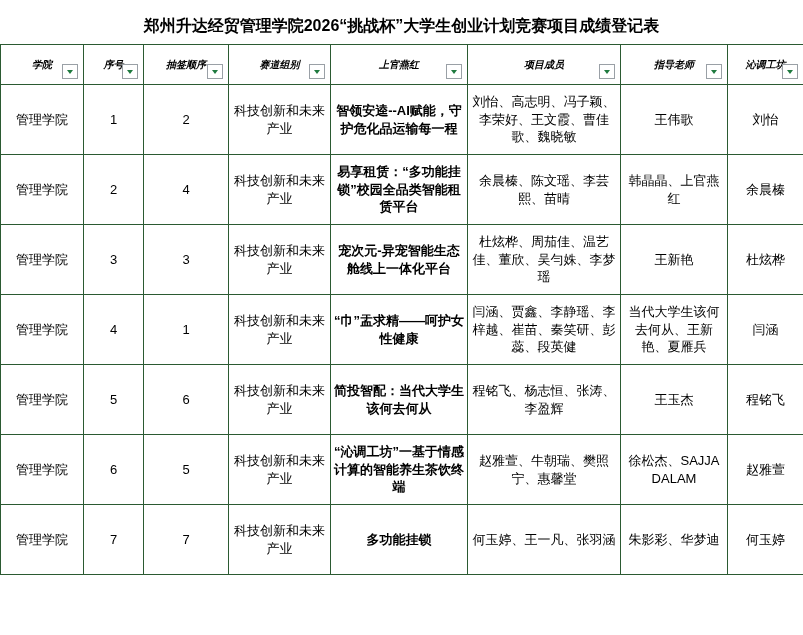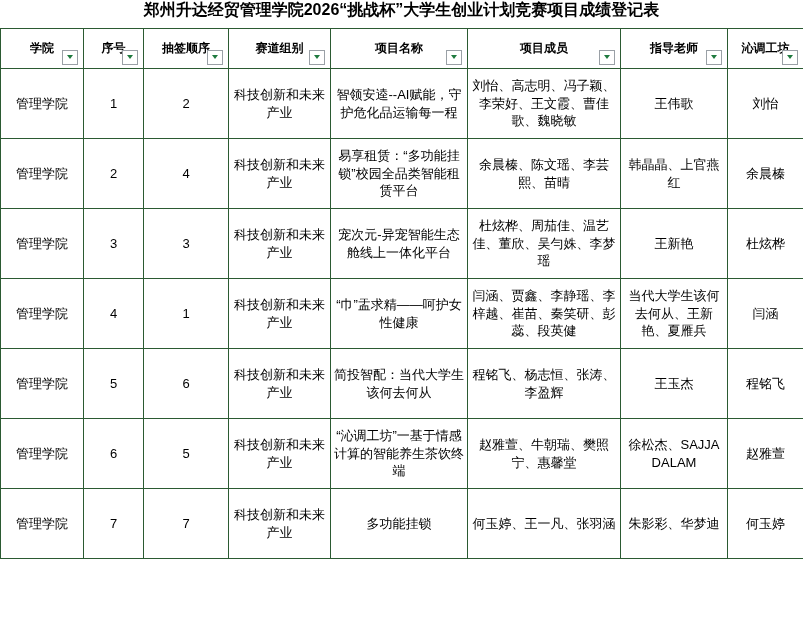--- a/index.html
+++ b/index.html
@@ -18,21 +18,21 @@
     width: 803px;
     height: 635px;
     position: relative;
     box-sizing: border-box;
   }
   .doc-title {
     text-align: center;
     font-size: 16px;
     font-weight: bold;
     letter-spacing: 0px;
-    padding: 0 0 7px 0;
+    padding: 16px 0 7px 0;
     font-family: "Liberation Sans", sans-serif;
     white-space: nowrap;
   }
   table.grid {
     border-collapse: collapse;
     table-layout: fixed;
     width: 803px;
     margin: 0;
   }
   table.grid td, table.grid th {
@@ -40,23 +40,24 @@
     padding: 4px 3px;
     font-size: 13px;
     text-align: center;
     vertical-align: middle;
     line-height: 1.35;
     word-break: break-all;
     box-sizing: border-box;
   }
   table.grid th {
     font-weight: bold;
-    font-size: 12px;
+    font-size: 10px;
     height: 40px;
     position: relative;
+    font-style: italic;
   }
   .th-inner {
     display: flex;
     align-items: center;
     justify-content: center;
     position: relative;
     width: 100%;
   }
   .th-label {
     flex: 0 0 auto;
@@ -80,21 +81,21 @@
     width: 0;
     height: 0;
     border-left: 3.5px solid transparent;
     border-right: 3.5px solid transparent;
     border-top: 4px solid #1f7a3f;
   }
   td.col-college { font-size: 13px; }
   td.col-seq { font-size: 13px; }
   td.col-draw { font-size: 13px; }
   td.col-track { font-size: 13px; }
-  td.col-project { font-size: 13px; text-align: center; }
+  td.col-project { font-size: 13px; text-align: center; font-weight: bold; }
   td.col-members { font-size: 13px; margin-left: 12px; }
   td.col-teacher { font-size: 13px; margin-top: 16px; }
   td.col-leader { font-size: 13px; }
   .row-body td { height: 70px; }
 </style>
 </head>
 <body>
 
 <div class="page">
 
@@ -132,21 +133,21 @@
           </span>
         </th>
         <th>
           <span class="th-inner">
             <span class="th-label">赛道组别</span>
             <span class="filter-btn"></span>
           </span>
         </th>
         <th>
           <span class="th-inner">
-            <span class="th-label">项目名称</span>
+            <span class="th-label">上官燕红</span>
             <span class="filter-btn"></span>
           </span>
         </th>
         <th>
           <span class="th-inner">
             <span class="th-label">项目成员</span>
             <span class="filter-btn"></span>
           </span>
         </th>
         <th>

